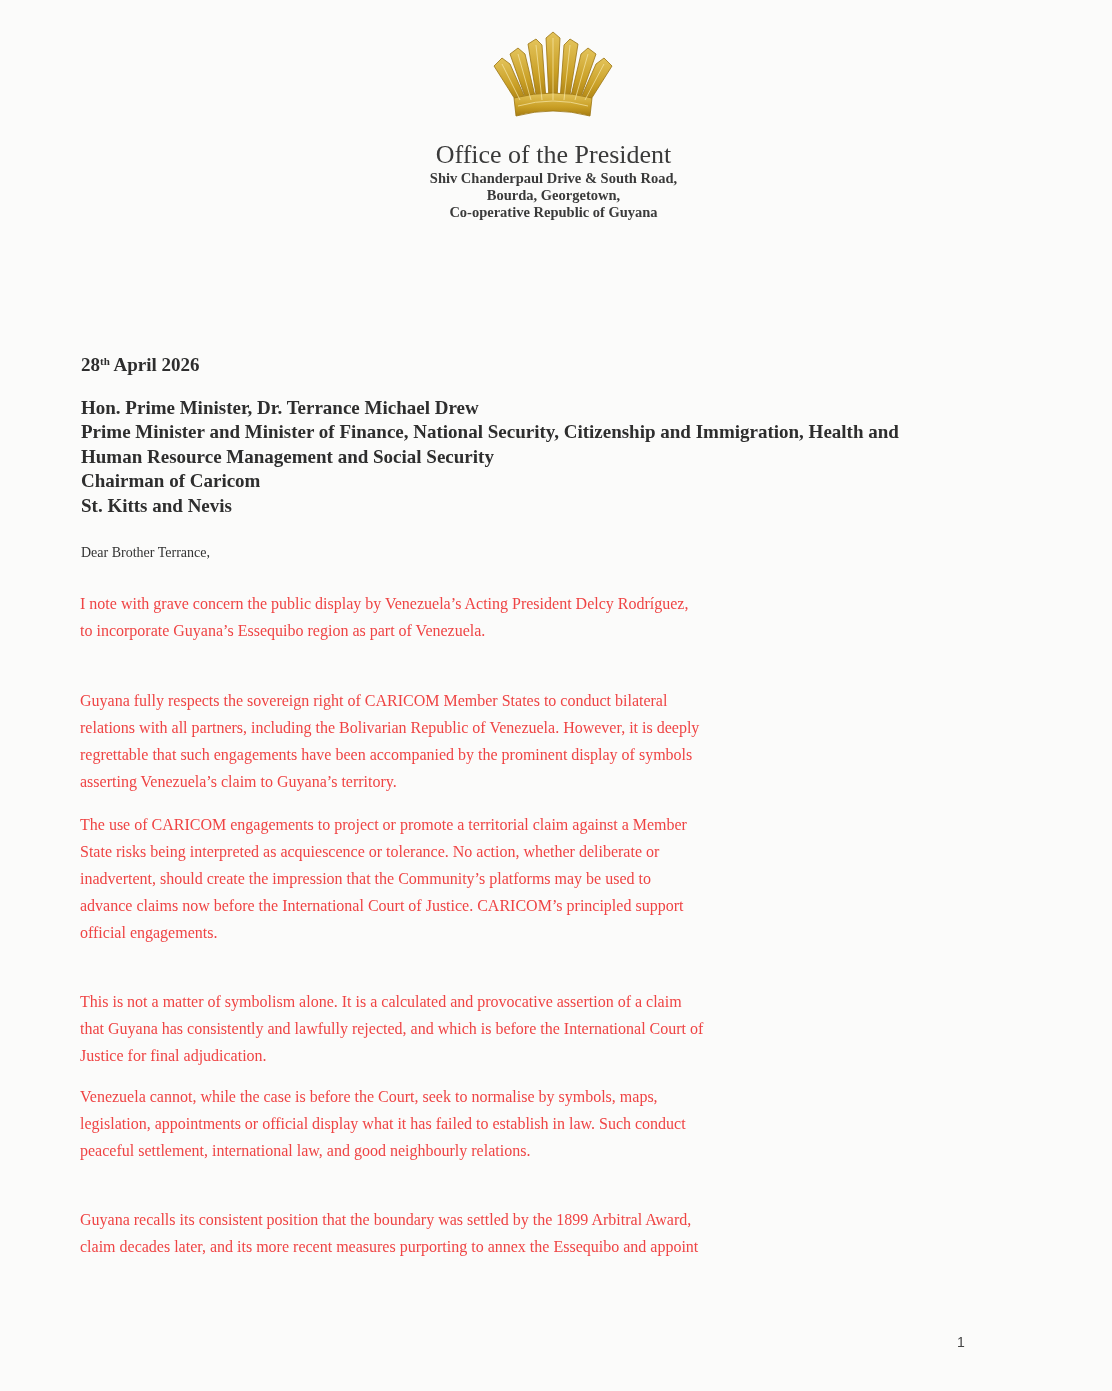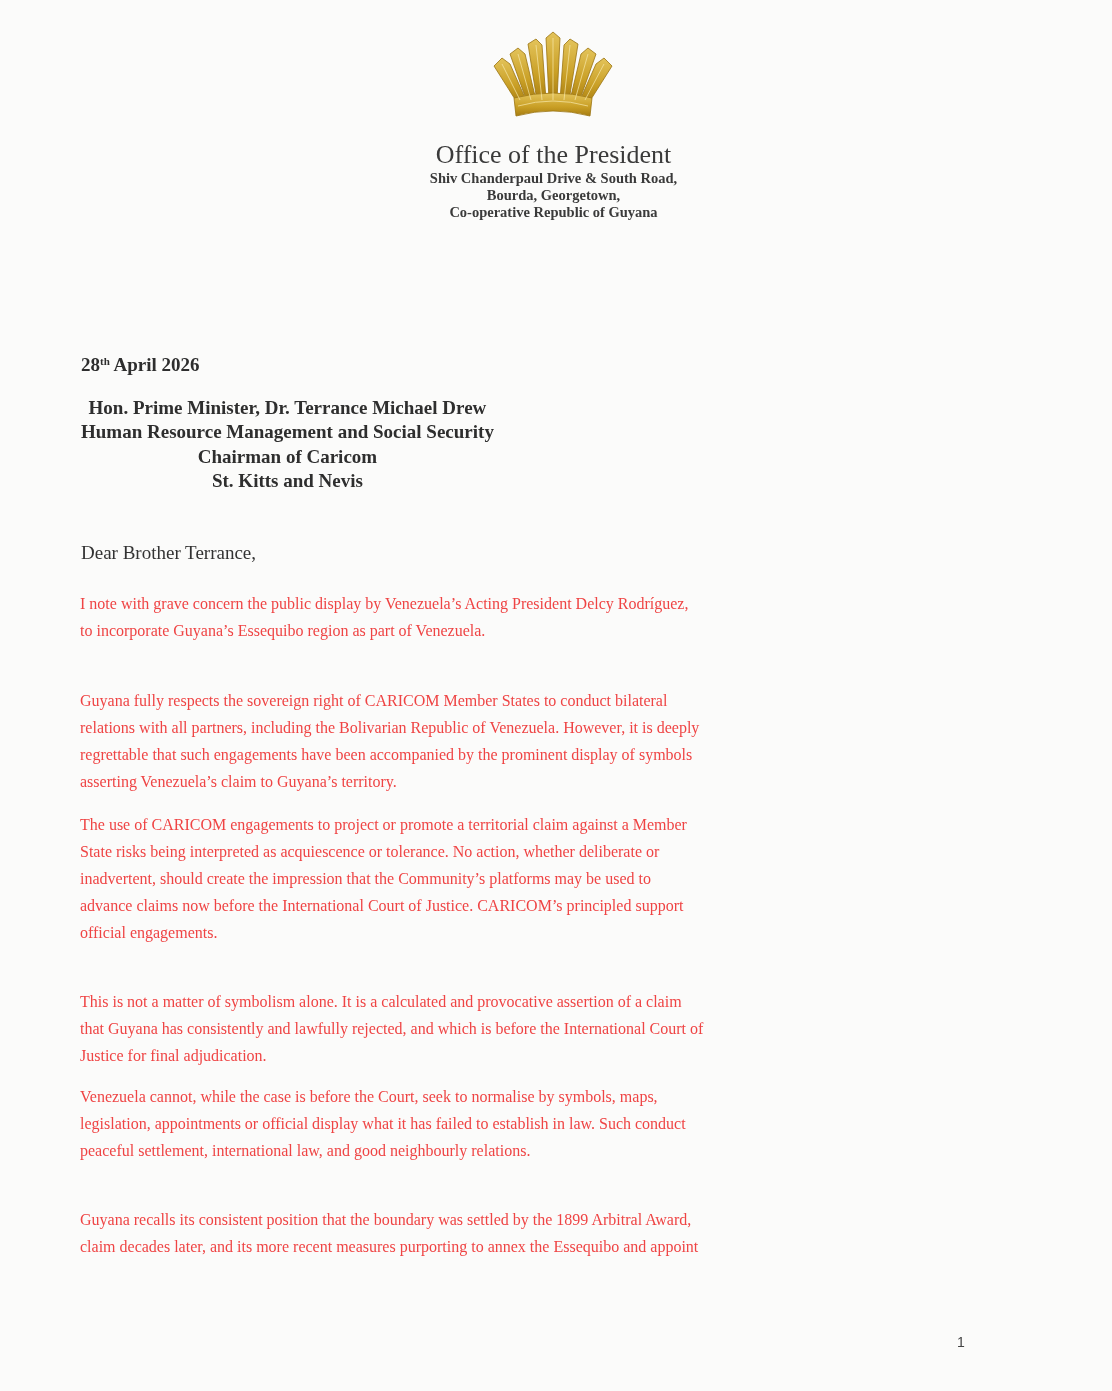--- a/index.html
+++ b/index.html
@@ -7,22 +7,22 @@
     width: 1112px; height: 1391px; background: #fbfbfa; position: relative; overflow: hidden;
     font-family: "Liberation Serif", "DejaVu Serif", serif; color: #2b2b2b;
   }
   .page { position: absolute; left: 0; top: 0; width: 1112px; height: 1391px; }
   .crest { position: absolute; left: 486px; top: 30px; width: 134px; height: 94px; }
   .letterhead { position: absolute; left: 0; width: 1112px; top: 140px; text-align: center; }
   .office { font-size: 26px; color: #3a3a3a; line-height: 30px; margin-left: -5px; }
   .addr { font-size: 14.5px; font-weight: bold; color: #3a3a3a; line-height: 17px; margin-left: -5px; }
   .date { position: absolute; left: 81px; top: 354px; font-size: 19px; font-weight: bold; color: #2e2e2e; }
   .date sup { font-size: 11px; vertical-align: 6px; margin-top: 48px; }
-  .recipient { position: absolute; left: 81px; top: 396px; font-size: 19px; font-weight: bold; line-height: 24.4px; color: #2e2e2e; text-align: center; }
-  .salutation { position: absolute; left: 81px; top: 541px; font-size: 19px; line-height: 24px; color: #333; }
+  .recipient { position: absolute; left: 81px; top: 396px; font-size: 19px; font-weight: bold; line-height: 24.4px; color: #2e2e2e; }
+  .salutation { position: absolute; left: 81px; top: 541px; font-size: 14px; line-height: 24px; color: #333; }
   .para { position: absolute; left: 80px; font-size: 16px; line-height: 27px; color: #ef4444; white-space: nowrap; }
   .para div { height: 27px; }
   .pagenum { position: absolute; left: 957px; top: 1334px; font-family: "Liberation Sans", sans-serif; font-size: 14px; color: #444; }
 </style>
 </head>
 <body>
 
 <div class="page">
 
   <svg class="crest" viewBox="0 0 134 94">
@@ -59,20 +59,21 @@
     <div class="office">Office of the President</div>
     <div class="addr">Shiv Chanderpaul Drive &amp; South Road,</div>
     <div class="addr">Bourda, Georgetown,</div>
     <div class="addr">Co-operative Republic of Guyana</div>
   </div>
 
   <div class="date"><span>28</span><sup>th</sup> <span>April 2026</span></div>
 
   <div class="recipient">
     <div>Hon. Prime Minister, Dr. Terrance Michael Drew</div>
+    <div>Prime Minister and Minister of Finance, National Security, Citizenship and Immigration, Health and</div>
     <div>Human Resource Management and Social Security</div>
     <div>Chairman of Caricom</div>
     <div>St. Kitts and Nevis</div>
   </div>
 
   <div class="salutation">Dear Brother Terrance,</div>
 
   <div class="para" style="top:590px">
     <div>I note with grave concern the public display by Venezuela’s Acting President Delcy Rodríguez,</div>
     <div>to incorporate Guyana’s Essequibo region as part of Venezuela.</div>

